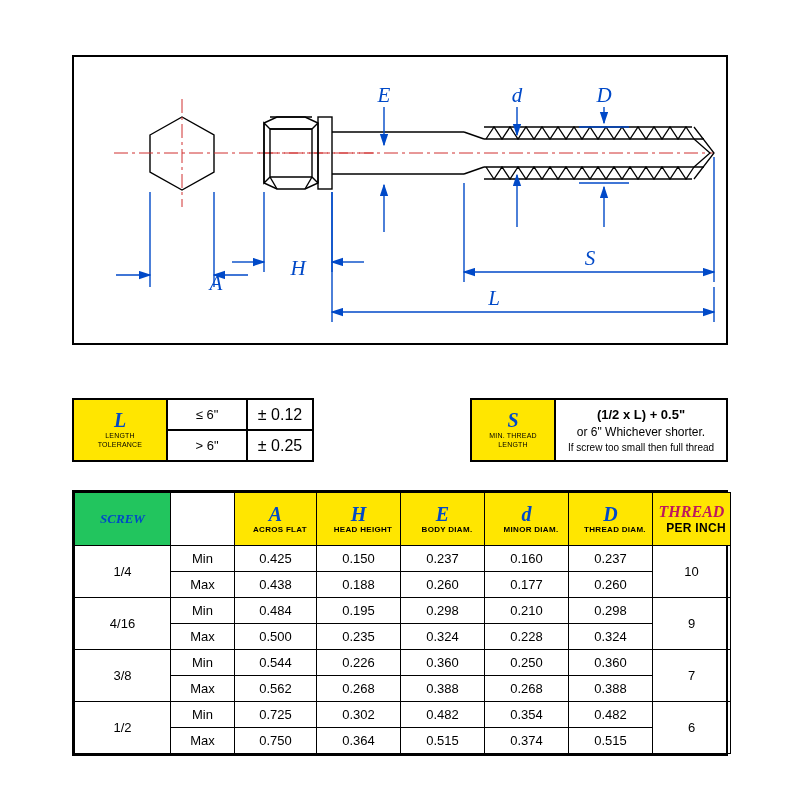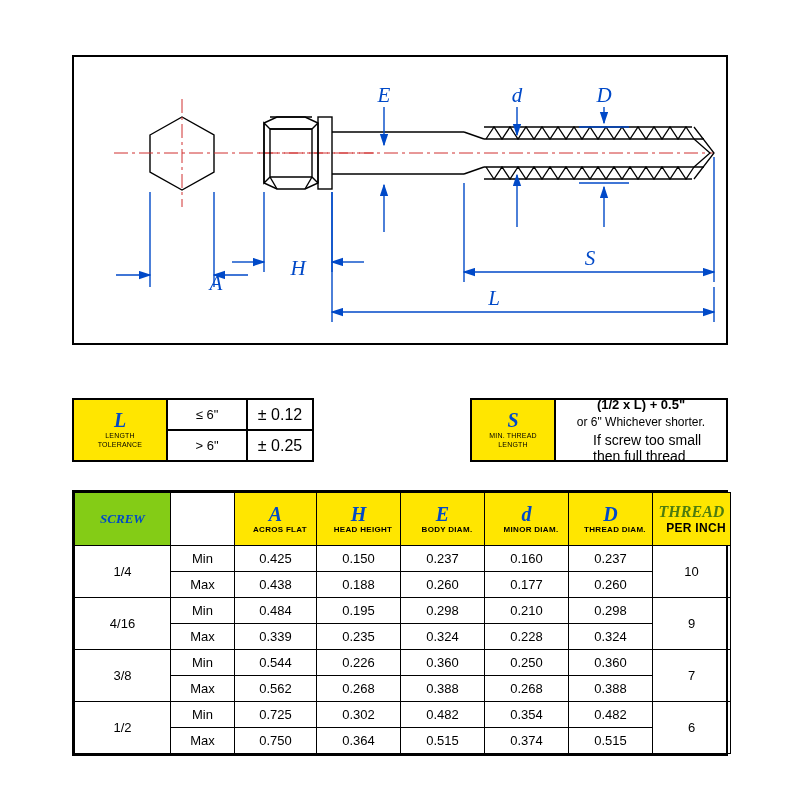--- a/index.html
+++ b/index.html
@@ -138,42 +138,42 @@
     left: 84px; right: 0; top: 0; bottom: 0;
     display: flex;
     flex-direction: column;
     align-items: center;
     justify-content: center;
     padding: 0 4px;
     box-sizing: border-box;
   }
   .s-l1 { font-size: 13px; font-weight: bold; margin-bottom: 3px; }
   .s-l2 { font-size: 12px; margin-bottom: 3px; }
-  .s-l3 { font-size: 14px; margin-left: 33px; }
+  .s-l3 { font-size: 10px; }
 
   
   table.specs {
     position: absolute;
     left: 72px;
     top: 490px;
     width: 656px;
     border-collapse: collapse;
     table-layout: fixed;
   }
   table.specs td, table.specs th {
     border: 1px solid #000;
     text-align: center;
     vertical-align: middle;
     font-size: 13px;
     padding: 0;
     height: 25px;
   }
 
   .hdr-screw {
-    background: #84cc16;
+    background: #22c55e;
     color: #0049c8;
     font-size: 17px;
     font-weight: bold;
     font-family: "Liberation Serif", serif;
     font-style: italic;
   }
   .hdr-yellow {
     background: #ffe600;
   }
   .hdr-yellow .h-main {
@@ -185,21 +185,21 @@
     line-height: 1.05;
   }
   .hdr-yellow .h-sub {
     font-size: 8px;
     letter-spacing: .3px;
     line-height: 1.2;
     text-transform: uppercase;
     padding-left: 9px;
   }
   .hdr-thread .h-main {
-    color: #4d7c0f;
+    color: #be185d;
     font-family: "Liberation Serif", serif;
     font-style: italic;
     font-weight: bold;
     font-size: 16px;
     line-height: 1.1;
   }
   .hdr-thread .h-sub {
     font-size: 12px;
     letter-spacing: .3px;
   }
@@ -433,21 +433,21 @@
           <td class="minmax-cell">Min</td>
           <td>0.484</td>
           <td>0.195</td>
           <td>0.298</td>
           <td>0.210</td>
           <td>0.298</td>
           <td class="thread-cell" rowspan="2">9</td>
         </tr>
         <tr>
           <td class="minmax-cell">Max</td>
-          <td>0.339</td>
+          <td>0.500</td>
           <td>0.235</td>
           <td>0.324</td>
           <td>0.228</td>
           <td>0.324</td>
         </tr>
 
         <tr>
           <td class="size-cell" rowspan="2">3/8</td>
           <td class="minmax-cell">Min</td>
           <td>0.544</td>

